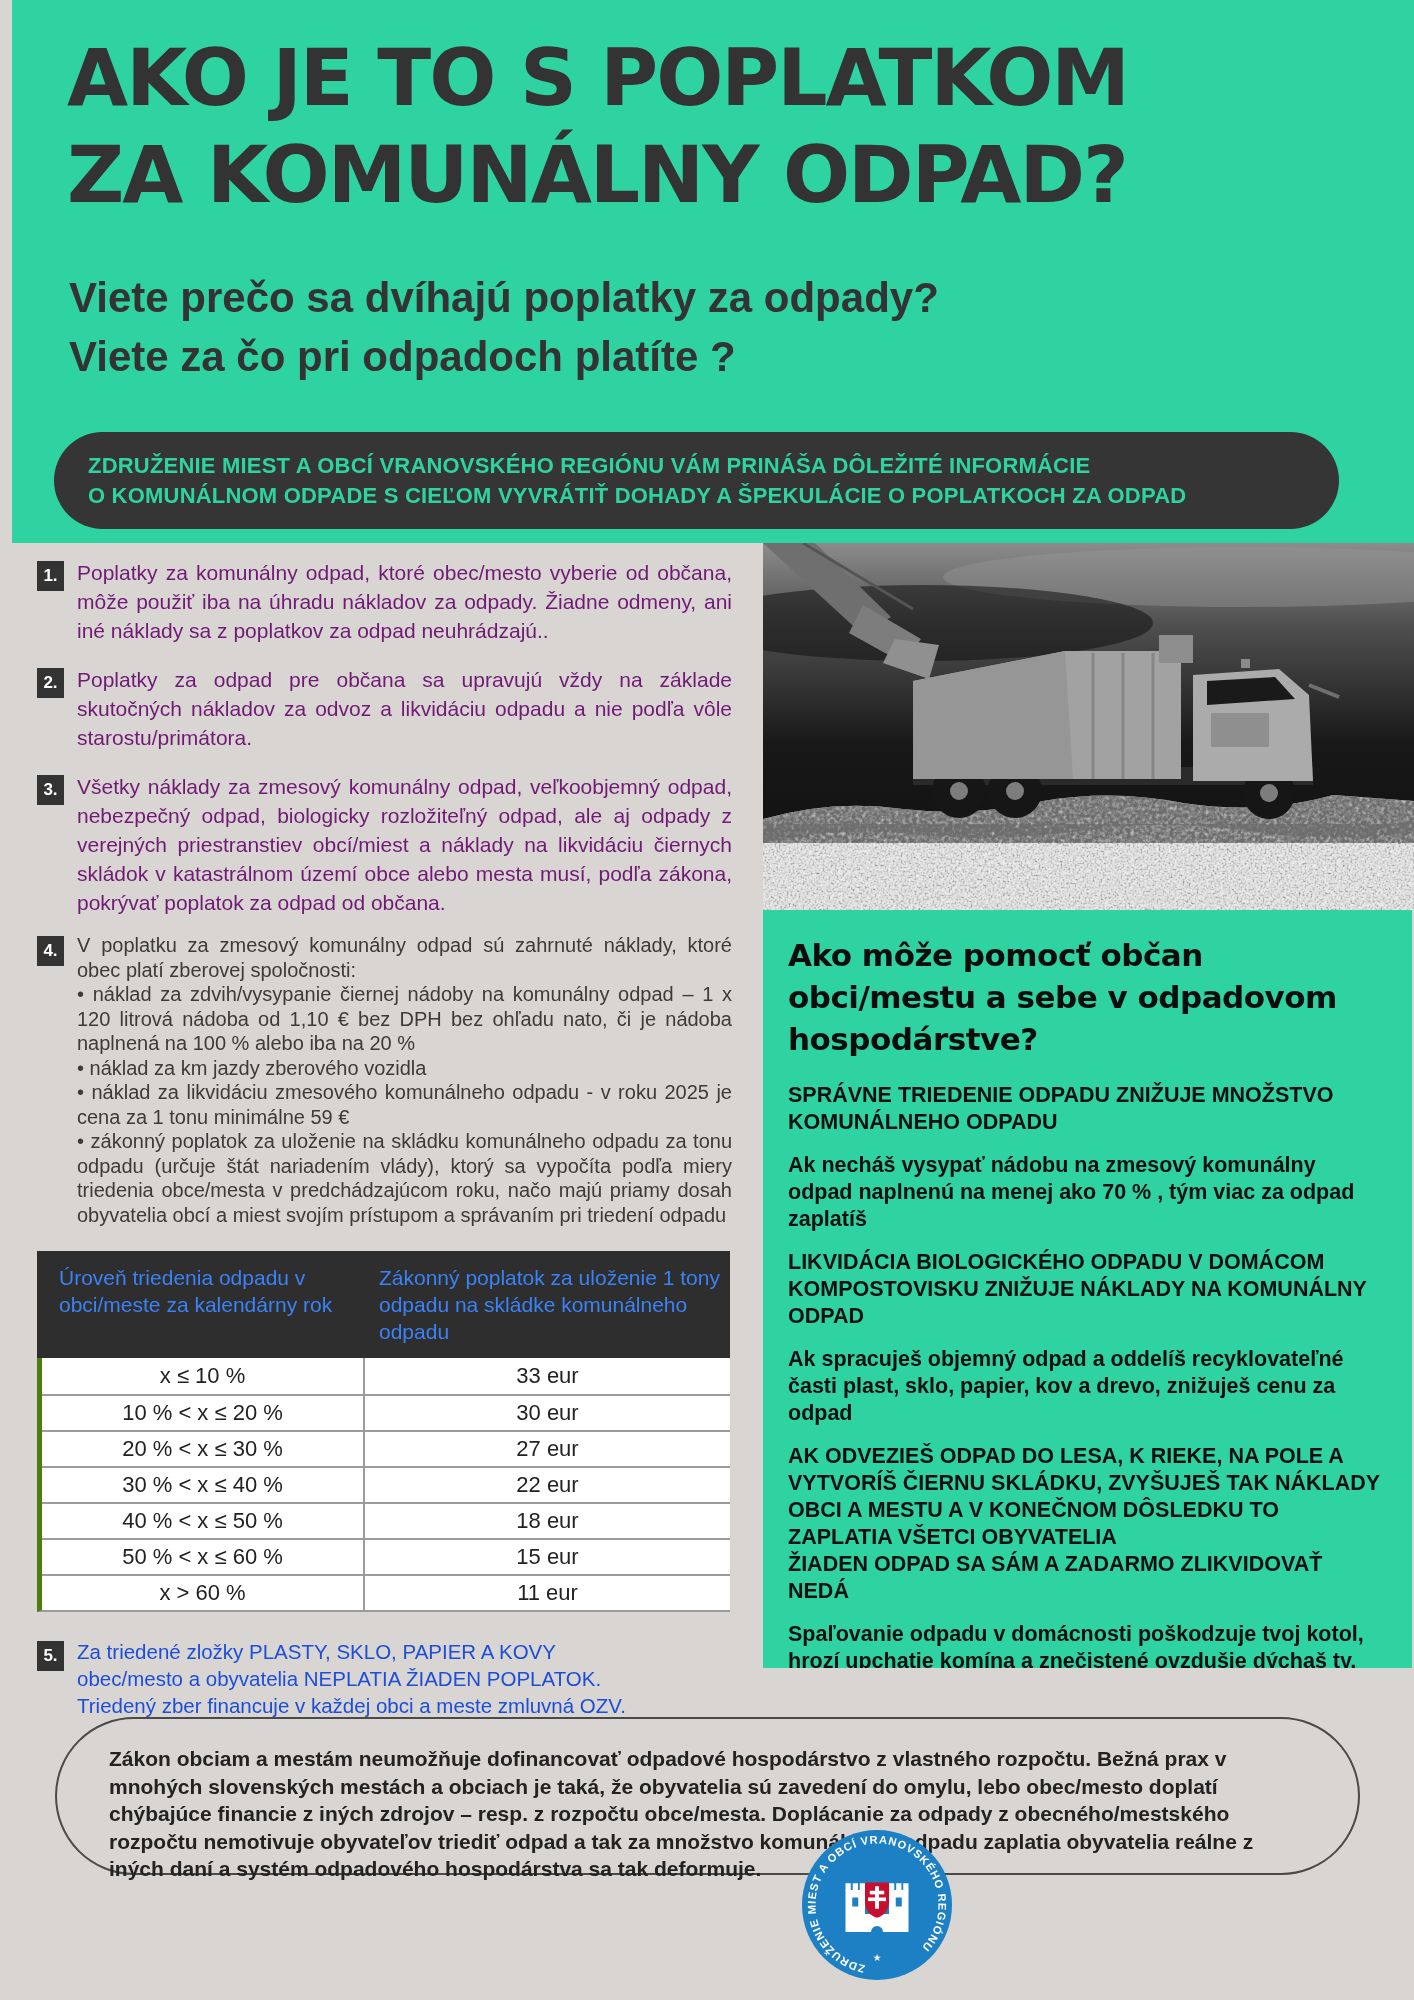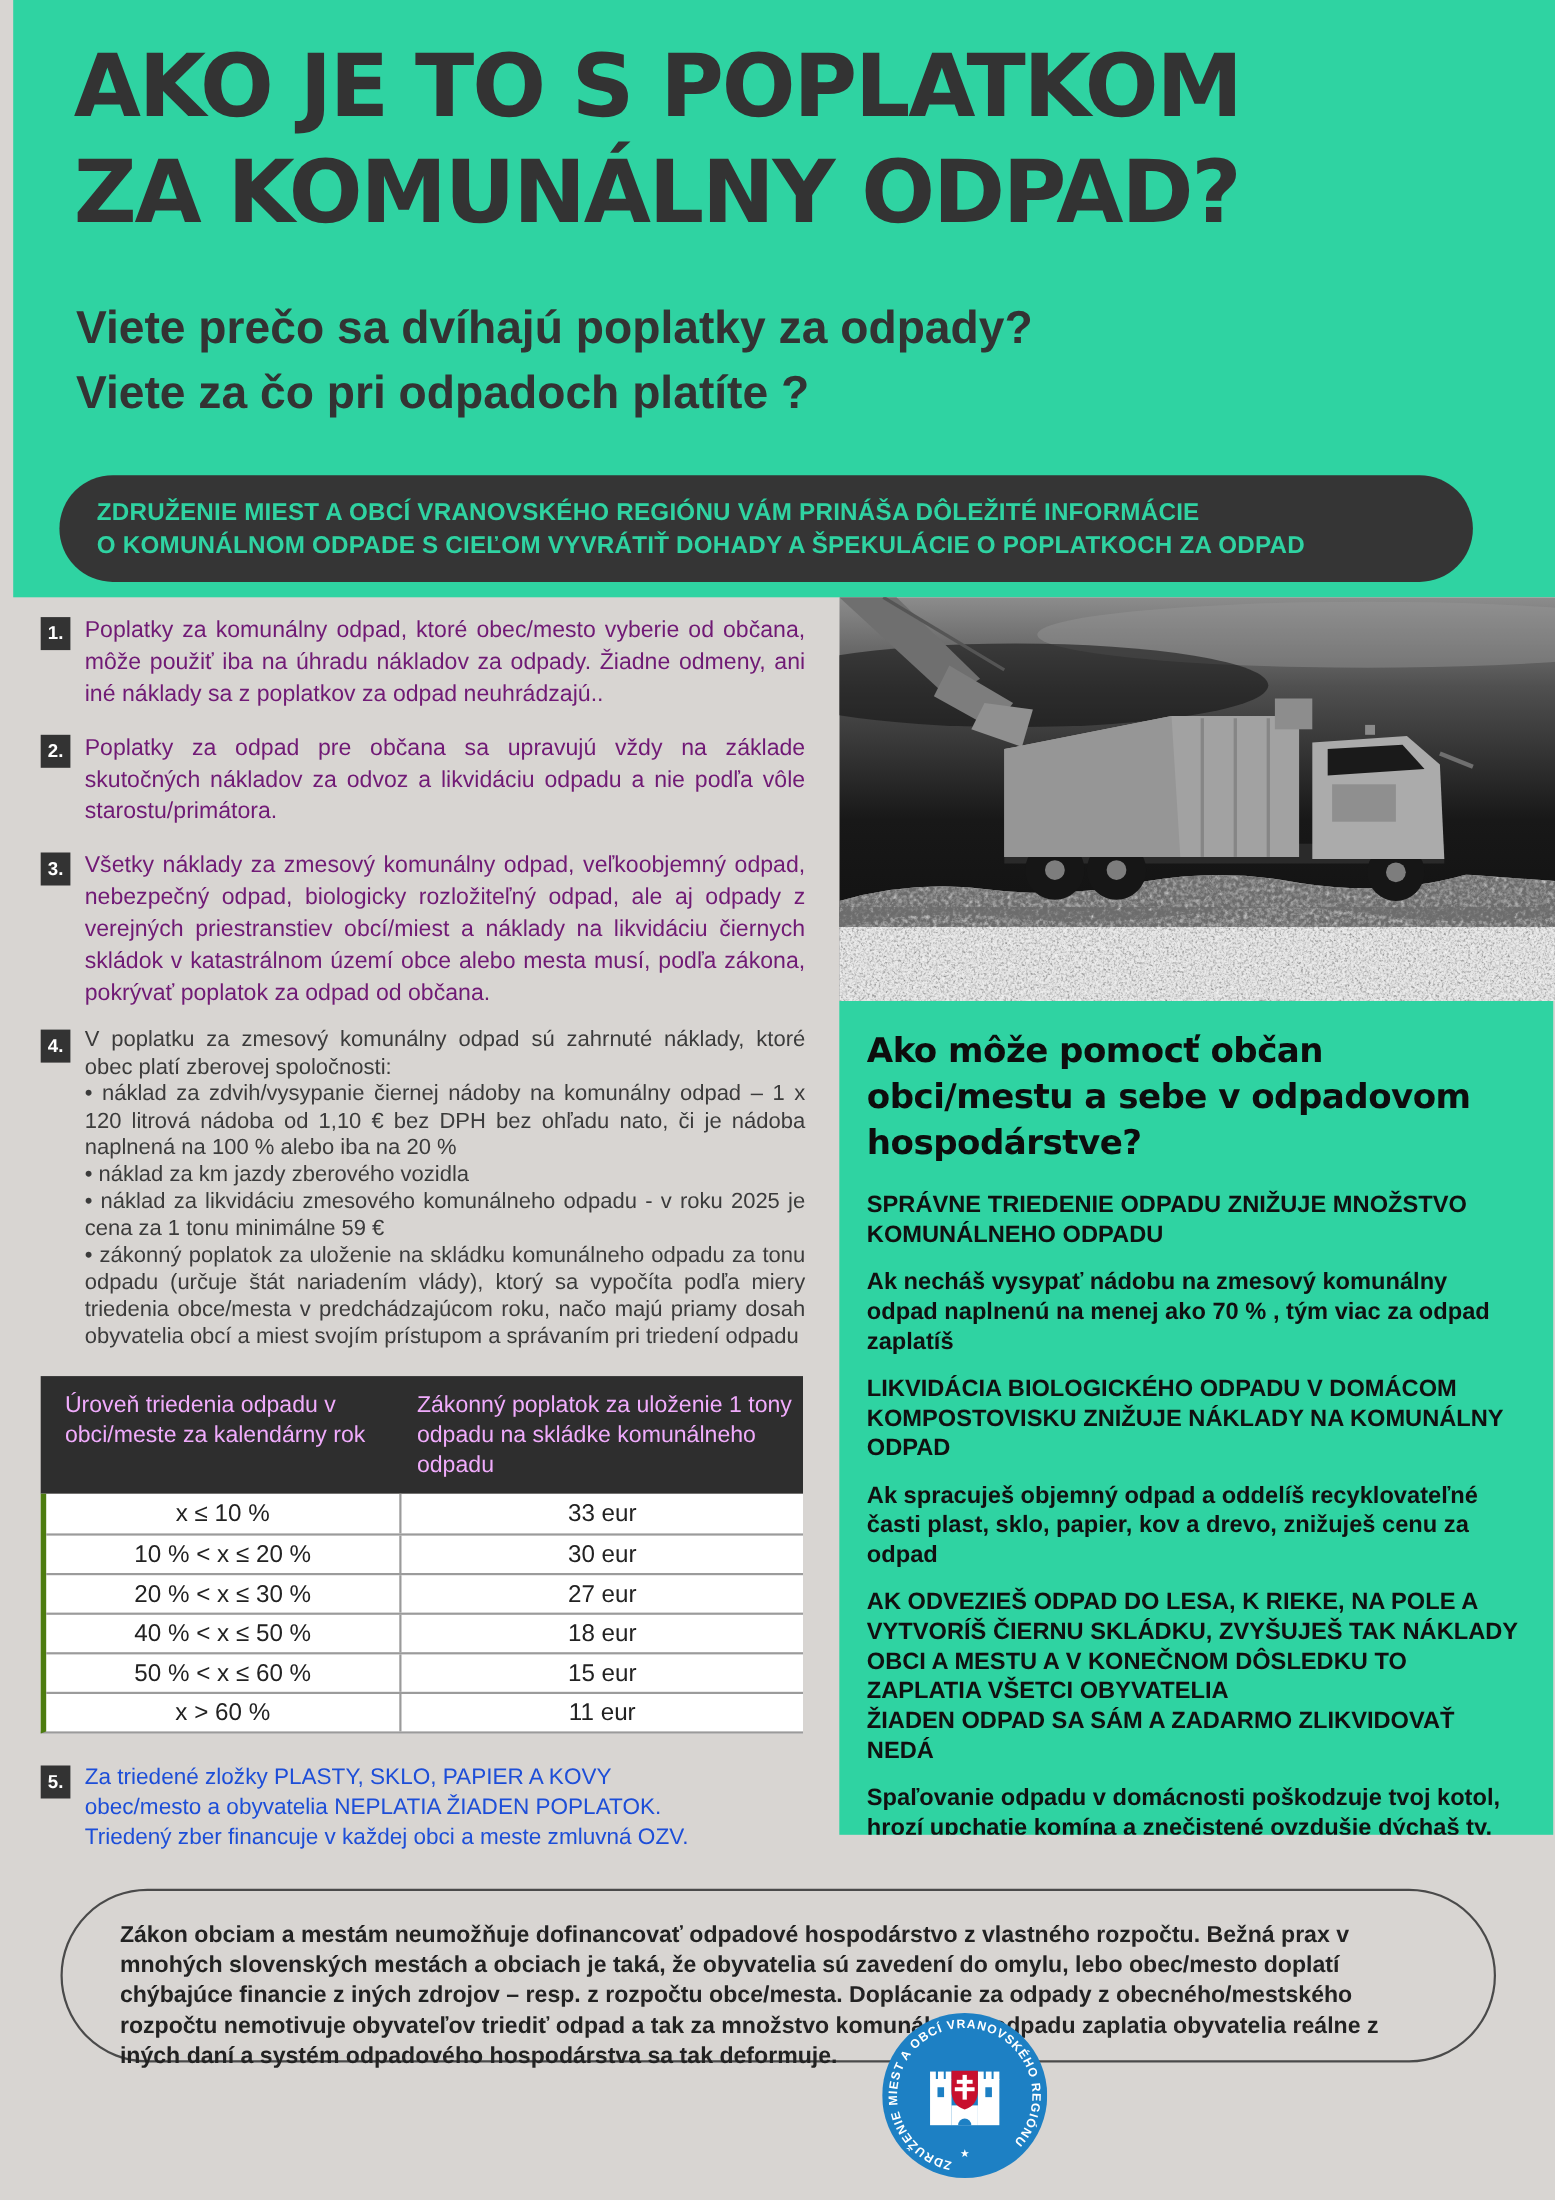--- a/index.html
+++ b/index.html
@@ -26,21 +26,21 @@
   .item { position:relative; padding-left:40px; margin-bottom:20px; }
   .badge { position:absolute; left:0; top:3px; width:27px; height:30px; background:#333333;
            color:#ffffff; font-weight:bold; font-size:17px; display:flex; align-items:center;
            justify-content:center; }
   .item p.just { text-align:justify; font-size:21px; line-height:29px; color:#701a75; }
   .item.tight p { font-size:20px; line-height:24.5px; text-align:justify; }
   .item.i3 { margin-bottom:16px; }
   .item.i4 { margin-bottom:0; }
   
   .table { margin-top:10px; width:693px; }
-  .thead { display:flex; background:#2e2e2e; color:#f0abfc;margin-top:24px; }
+  .thead { display:flex; background:#2e2e2e; color:#3b82f6;margin-top:24px; }
   .thead .th { font-size:21px; line-height:27px; padding:13px 10px 13px 22px; }
   .thead .th.c1 { width:328px; }
   .thead .th.c2 { width:365px; padding-left:14px; }
   .tbody { border-left:5px solid #4d7c0f; background:#ffffff; border-bottom:2px solid #9b9b9b; }
   .tr { display:flex; border-top:2px solid #9b9b9b; height:36px; }
   .tr:first-child { border-top:none; }
   .td { display:flex; align-items:center; justify-content:center; font-size:22px; color:#222222; }
   .td.c1 { width:323px; border-right:2px solid #9b9b9b; }
   .td.c2 { flex:1; }
   
@@ -184,20 +184,24 @@
         </div>
         <div class="tr">
           <div class="td c1">10 % &lt; x ≤ 20 %</div>
           <div class="td c2">30 eur</div>
         </div>
         <div class="tr">
           <div class="td c1">20 % &lt; x ≤ 30 %</div>
           <div class="td c2">27 eur</div>
         </div>
         <div class="tr">
+          <div class="td c1">30 % &lt; x ≤ 40 %</div>
+          <div class="td c2">22 eur</div>
+        </div>
+        <div class="tr">
           <div class="td c1">40 % &lt; x ≤ 50 %</div>
           <div class="td c2">18 eur</div>
         </div>
         <div class="tr">
           <div class="td c1">50 % &lt; x ≤ 60 %</div>
           <div class="td c2">15 eur</div>
         </div>
         <div class="tr">
           <div class="td c1">x &gt; 60 %</div>
           <div class="td c2">11 eur</div>

